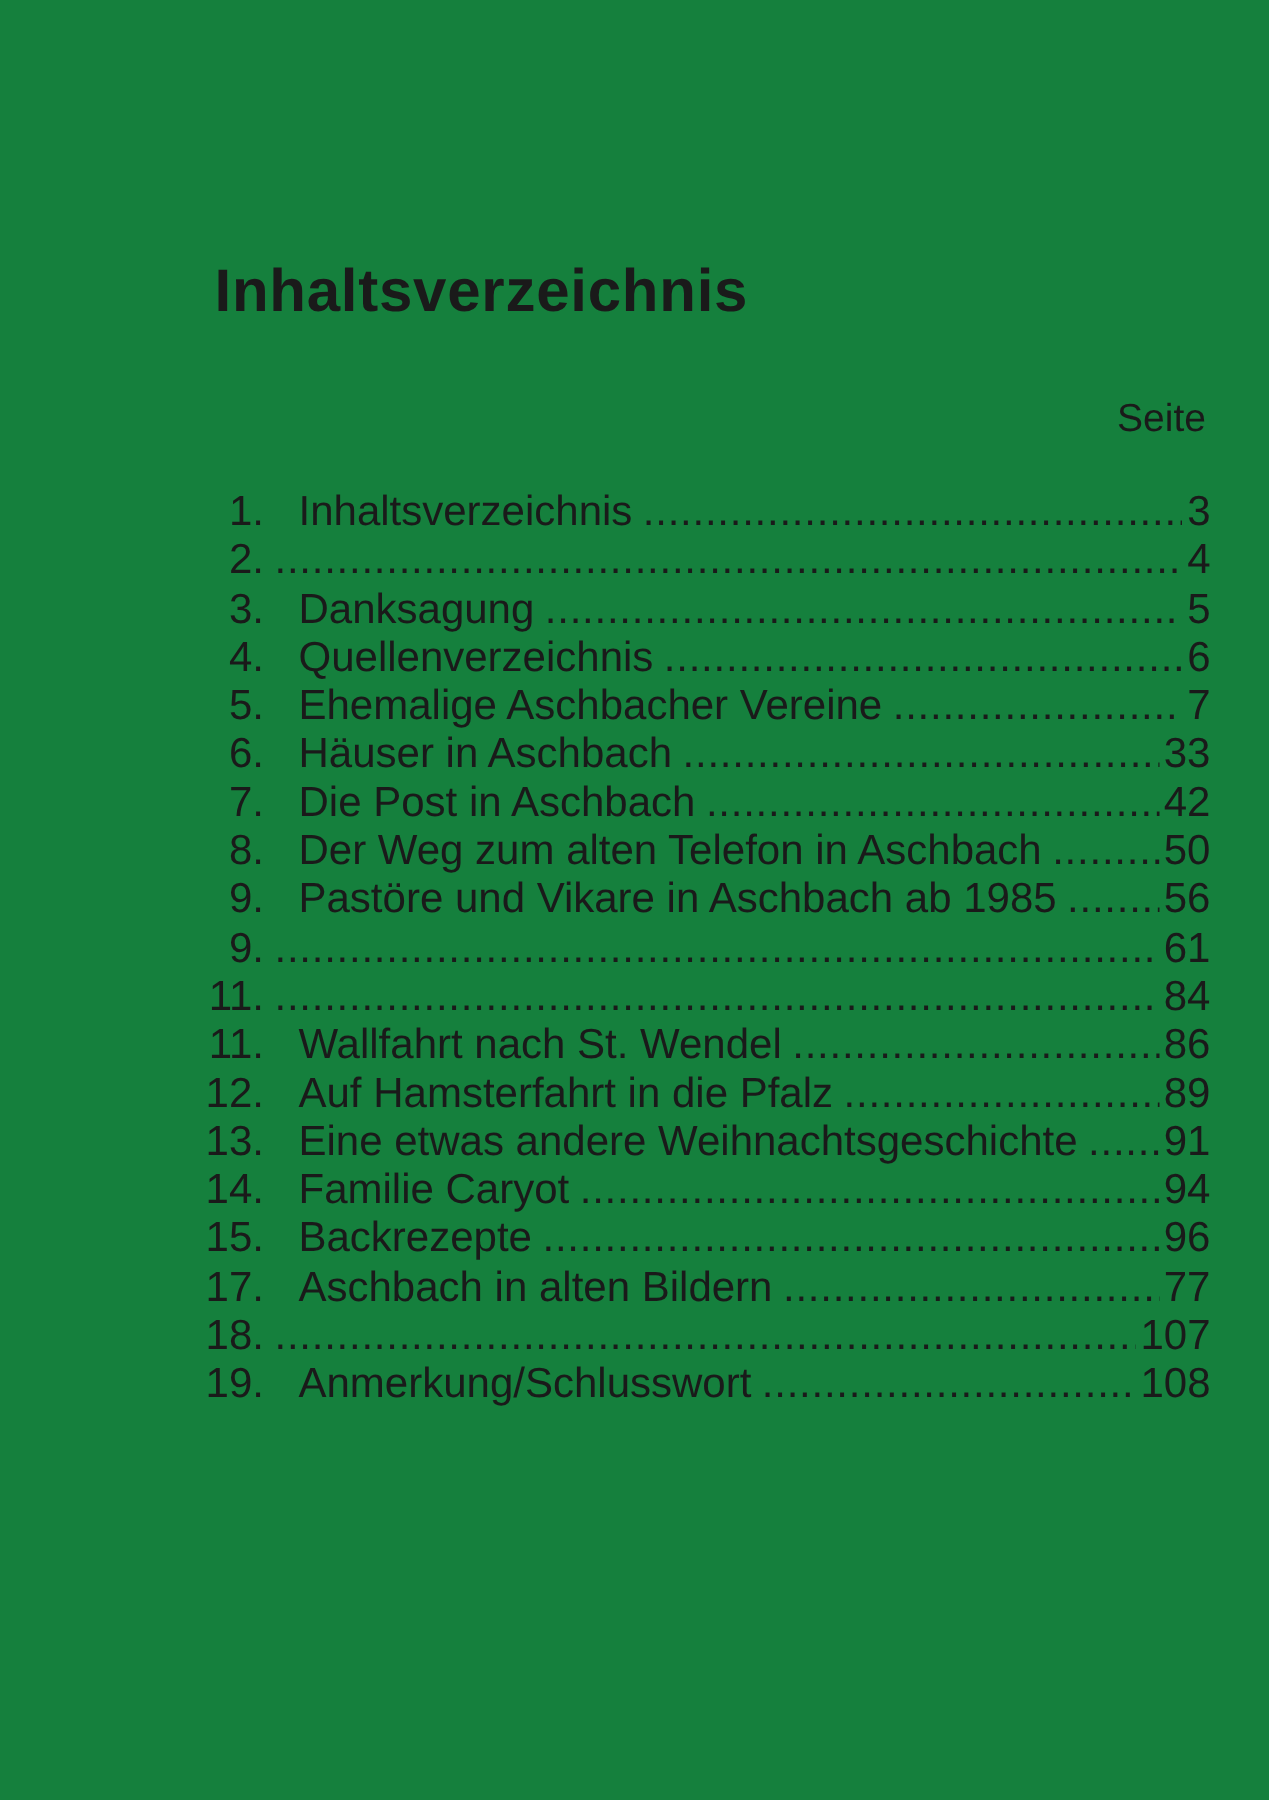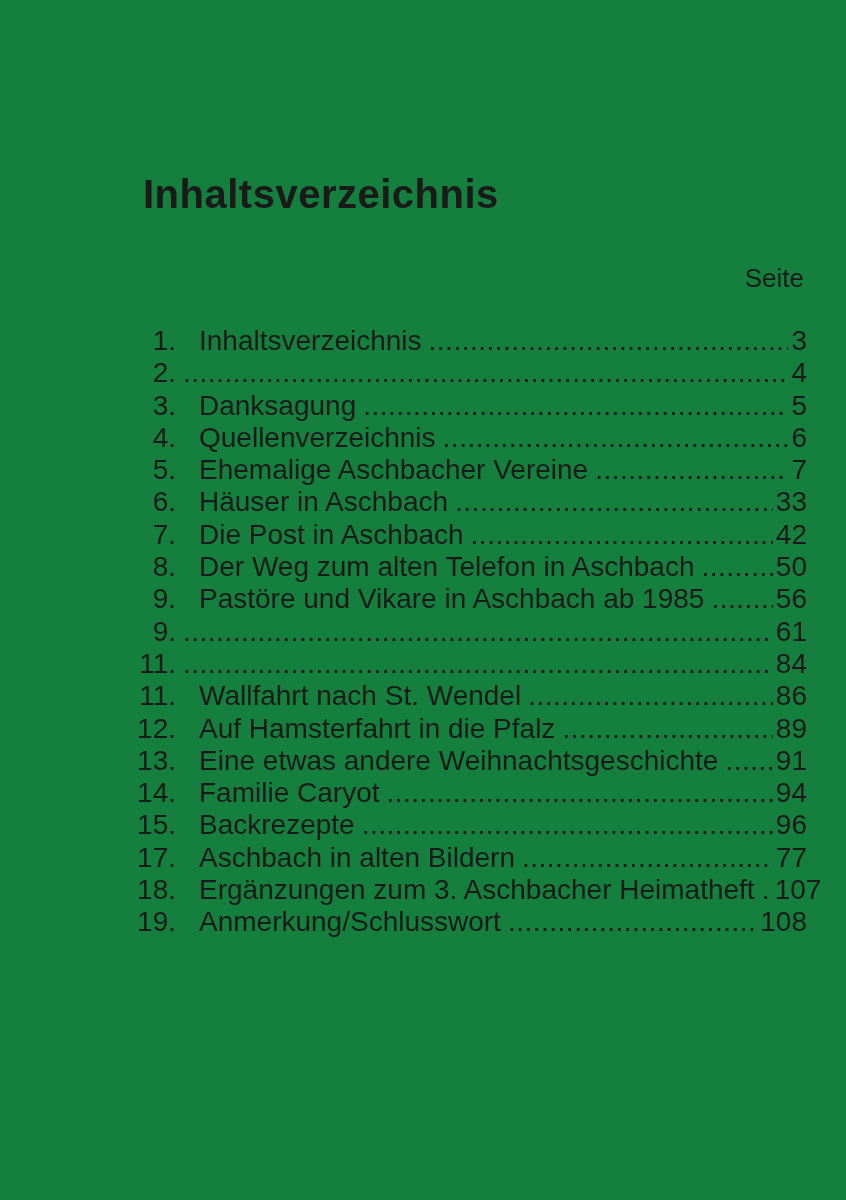--- a/index.html
+++ b/index.html
@@ -192,21 +192,20 @@
 
     <div class="toc-row">
       <span class="toc-num">17.</span>
       <span class="toc-title">Aschbach in alten Bildern</span>
       <span class="toc-leader"></span>
       <span class="toc-page">77</span>
     </div>
 
     <div class="toc-row">
       <span class="toc-num">18.</span>
-      <span class="toc-title">Ergänzungen zum 3. Aschbacher Heimatheft</span>
       <span class="toc-leader"></span>
       <span class="toc-page">107</span>
     </div>
 
     <div class="toc-row">
       <span class="toc-num">19.</span>
       <span class="toc-title">Anmerkung/Schlusswort</span>
       <span class="toc-leader"></span>
       <span class="toc-page">108</span>
     </div>

